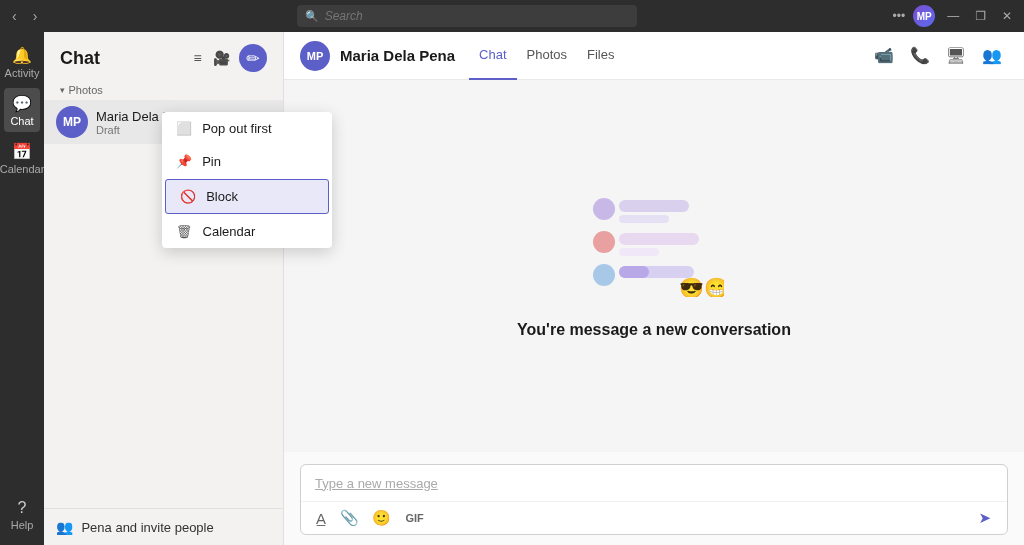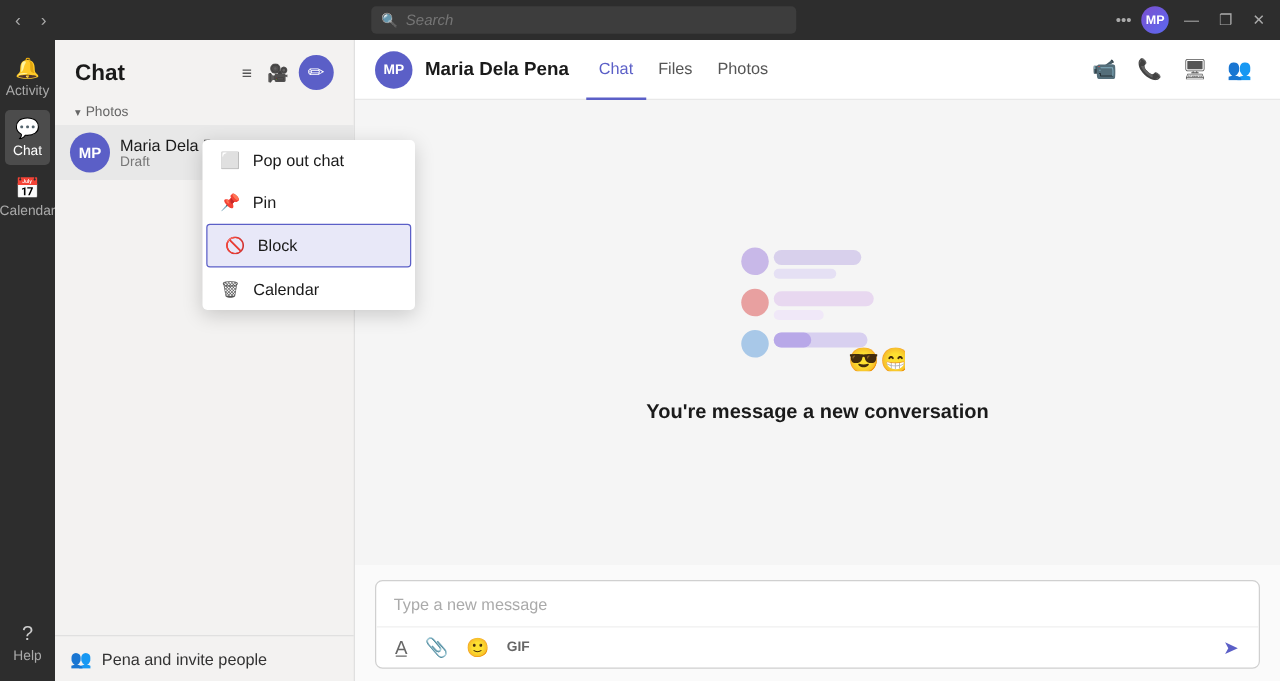--- a/index.html
+++ b/index.html
@@ -332,20 +332,21 @@
       background: white;
       overflow: hidden;
     }
     .message-input-field {
       padding: 10px 14px;
       font-size: 13px;
       color: #aaa;
       min-height: 36px;
       display: flex;
       align-items: center;
+      text-decoration: underline;
     }
     .message-input-toolbar {
       display: flex;
       align-items: center;
       padding: 4px 10px;
       border-top: 1px solid #f0f0f0;
       gap: 4px;
     }
     .msg-tool-btn {
       font-size: 15px;
@@ -431,21 +432,21 @@
       </div>
       <div class="chat-item-actions">
         <span class="chat-item-btn">📋</span>
         <span class="chat-item-btn">•••</span>
       </div>
     </div>
 
     <div class="context-menu">
       <div class="context-menu-item">
         <span class="menu-icon">⬜</span>
-        <span>Pop out chat</span>
+        <span>Pop out first</span>
       </div>
       <div class="context-menu-item">
         <span class="menu-icon">📌</span>
         <span>Pin</span>
       </div>
       <div class="context-menu-item selected">
         <span class="menu-icon">🚫</span>
         <span>Block</span>
       </div>
       <div class="context-menu-item">
@@ -461,22 +462,22 @@
   </div>
 
   <div class="main-content">
 
     <div class="chat-header">
       <div class="chat-header-left">
         <div class="chat-header-avatar">MP</div>
         <span class="chat-header-name">Maria Dela Pena</span>
         <div class="chat-tabs">
           <div class="chat-tab active">Chat</div>
+          <div class="chat-tab">Photos</div>
           <div class="chat-tab">Files</div>
-          <div class="chat-tab">Photos</div>
         </div>
       </div>
       <div class="chat-header-right">
         <div class="header-action-btn">
           <span>📹</span>
         </div>
         <div class="header-action-btn">
           <span>📞</span>
         </div>
         <div class="header-action-btn">

